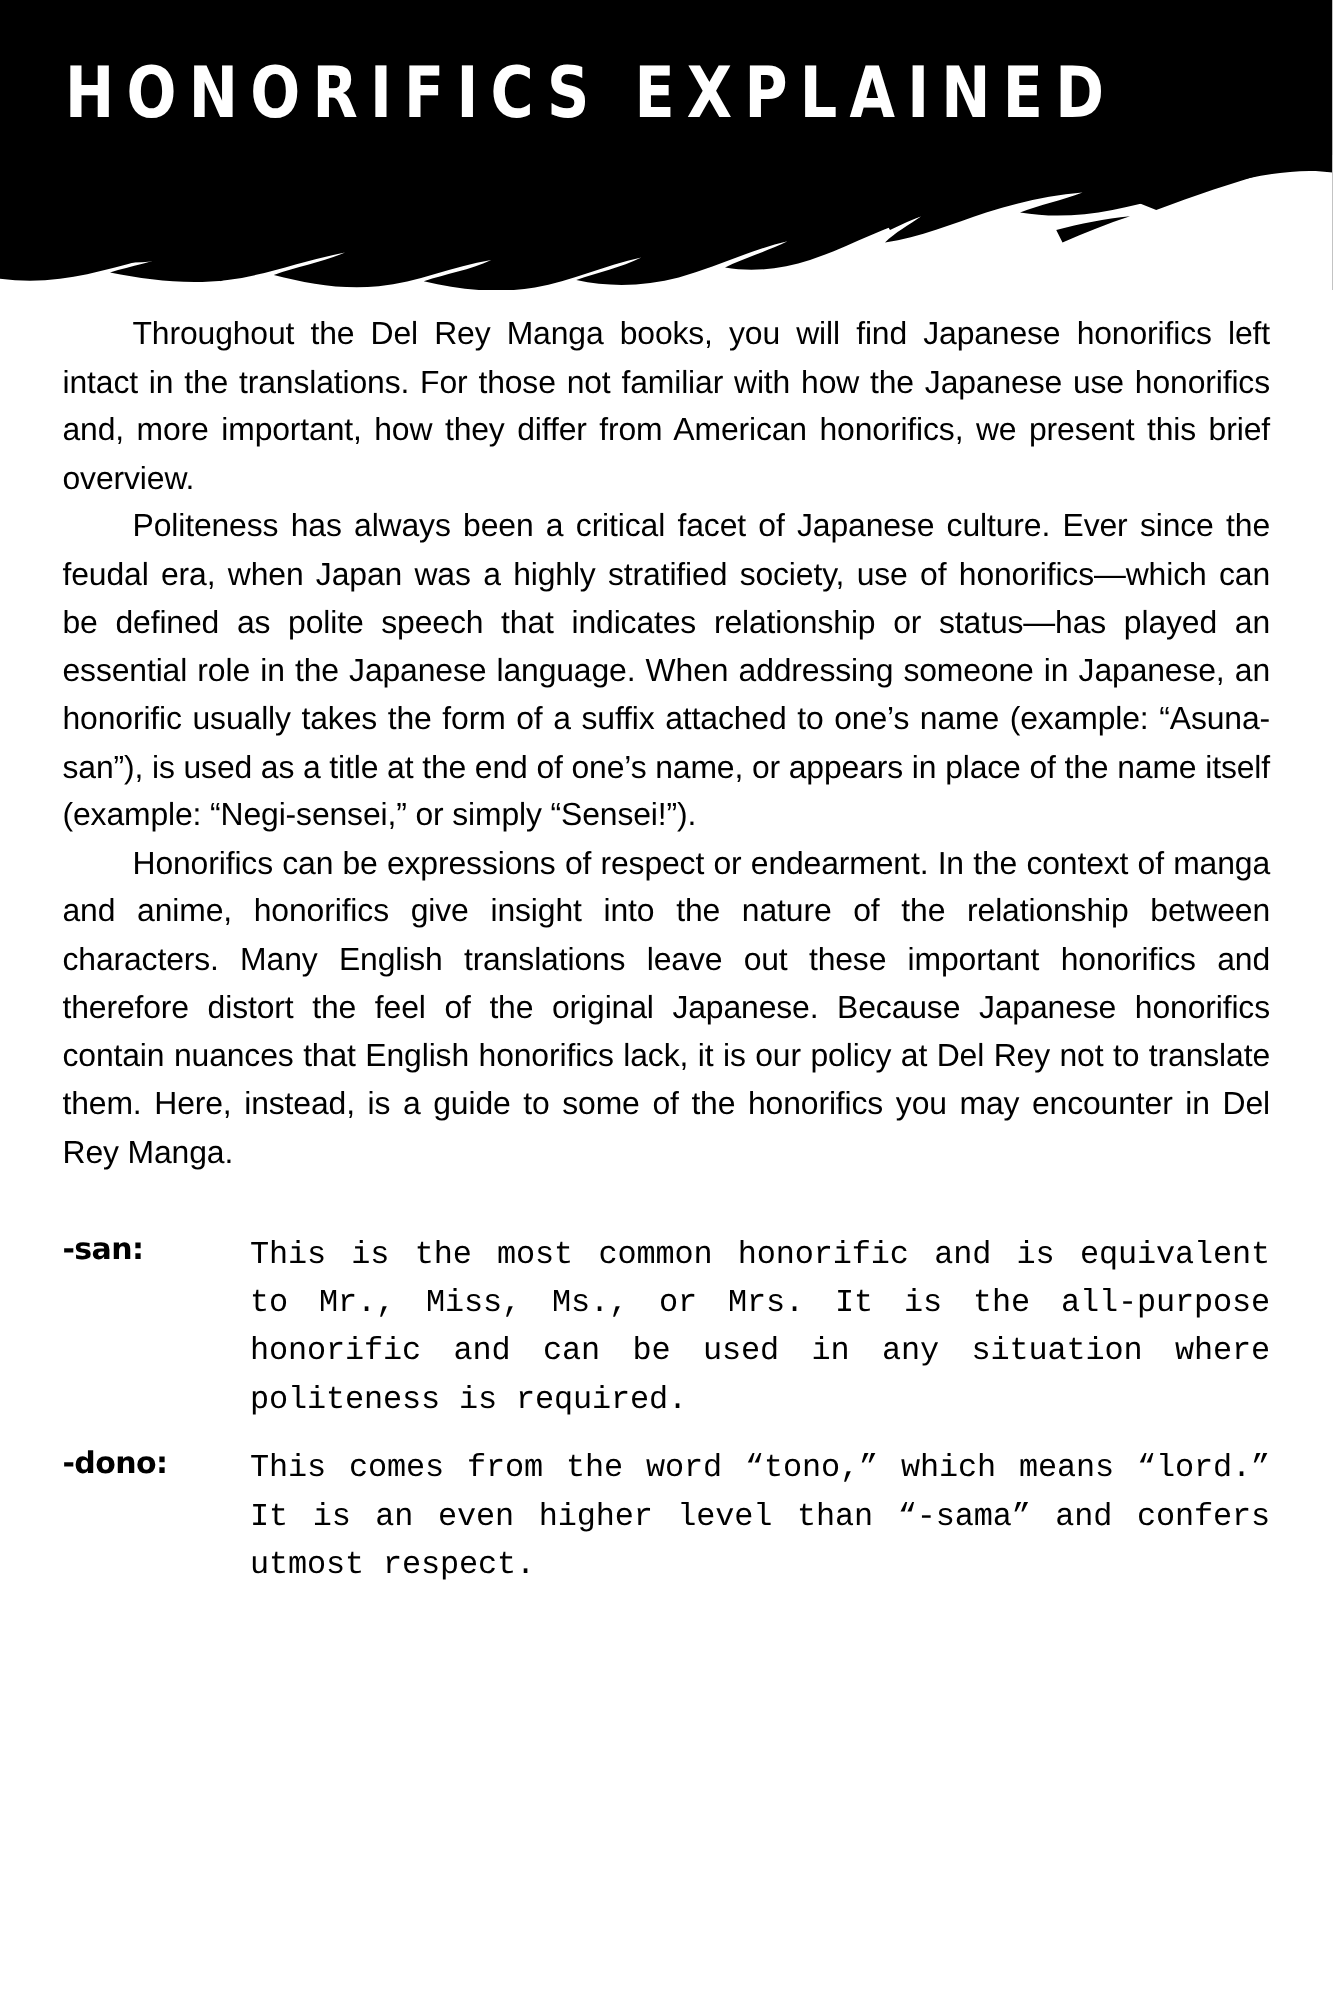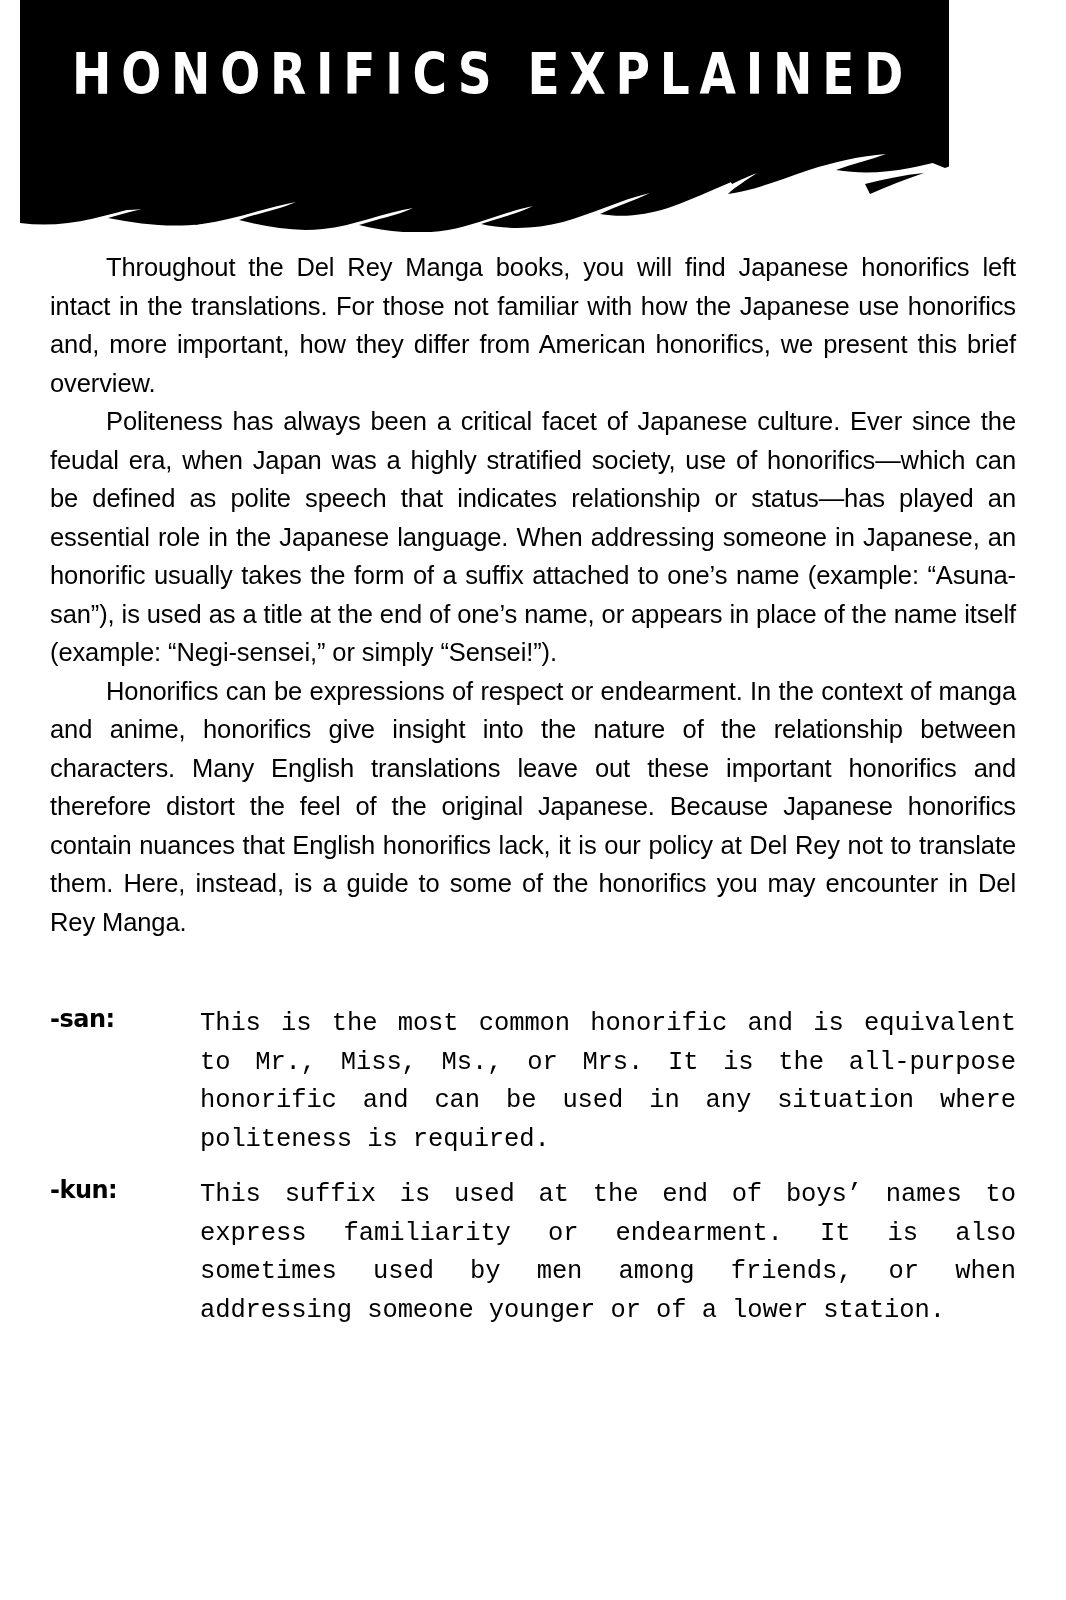--- a/index.html
+++ b/index.html
@@ -12,25 +12,24 @@
     height: 1600px;
     font-family: "Liberation Sans", sans-serif;
     color: #000000;
     overflow: hidden;
     position: relative;
   }
 
   
   .header {
     position: relative;
-    width: 929px;
+    width: 1066px;
     height: 232px;
     background: #000000;
     overflow: hidden;
-    margin-left: 20px;
   }
   .header-title {
     position: absolute;
     left: 52px;
     top: 46px;
     color: #ffffff;
     font-family: "DejaVu Sans", sans-serif;
     font-weight: bold;
     font-size: 48px;
     letter-spacing: 10px;
@@ -58,21 +57,21 @@
     text-align: justify;
     text-indent: 56px;
     font-size: 25.5px;
     line-height: 38.5px;
     letter-spacing: -0.1px;
     color: #000;
   }
 
   
   .terms {
-    margin-top: 64px;
+    margin-top: 44px;
     width: 100%;
     border-collapse: collapse;
   }
   .terms td {
     vertical-align: top;
     padding: 0 0 17px 0;
   }
   .term-key {
     width: 150px;
     font-family: "DejaVu Sans", sans-serif;
@@ -120,18 +119,18 @@
   <p class="para">Politeness has always been a critical facet of Japanese culture. Ever since the feudal era, when Japan was a highly stratified society, use of honorifics—which can be defined as polite speech that indicates relationship or status—has played an essential role in the Japanese language. When addressing someone in Japanese, an honorific usually takes the form of a suffix attached to one’s name (example: “Asuna-san”), is used as a title at the end of one’s name, or appears in place of the name itself (example: “Negi-sensei,” or simply “Sensei!”).</p>
   <p class="para">Honorifics can be expressions of respect or endearment. In the context of manga and anime, honorifics give insight into the nature of the relationship between characters. Many English translations leave out these important honorifics and therefore distort the feel of the original Japanese. Because Japanese honorifics contain nuances that English honorifics lack, it is our policy at Del Rey not to translate them. Here, instead, is a guide to some of the honorifics you may encounter in Del Rey Manga.</p>
 
   <table class="terms">
     <tbody>
       <tr>
         <td class="term-key">-san:</td>
         <td class="term-def">This is the most common honorific and is equivalent to Mr., Miss, Ms., or Mrs. It is the all-purpose honorific and can be used in any situation where politeness is required.</td>
       </tr>
       <tr>
-        <td class="term-key">-kun:</td>
-        <td class="term-def">This suffix is used at the end of boys’ names to express familiarity or endearment. It is also sometimes used by men among friends, or when addressing someone younger or of a lower station.</td>
+        <td class="term-key">-dono:</td>
+        <td class="term-def">This comes from the word “tono,” which means “lord.” It is an even higher level than “-sama” and confers utmost respect.</td>
       </tr>
     </tbody>
   </table>
 </div>
 
 </body></html>

